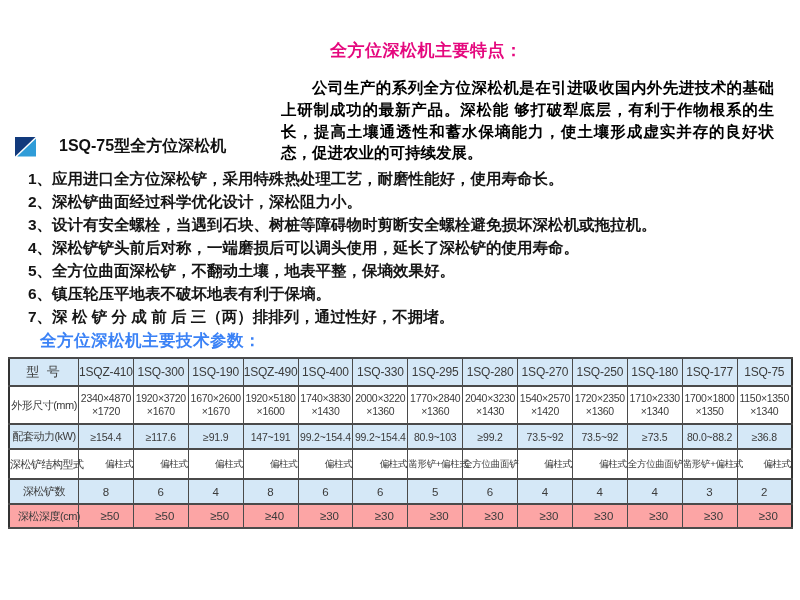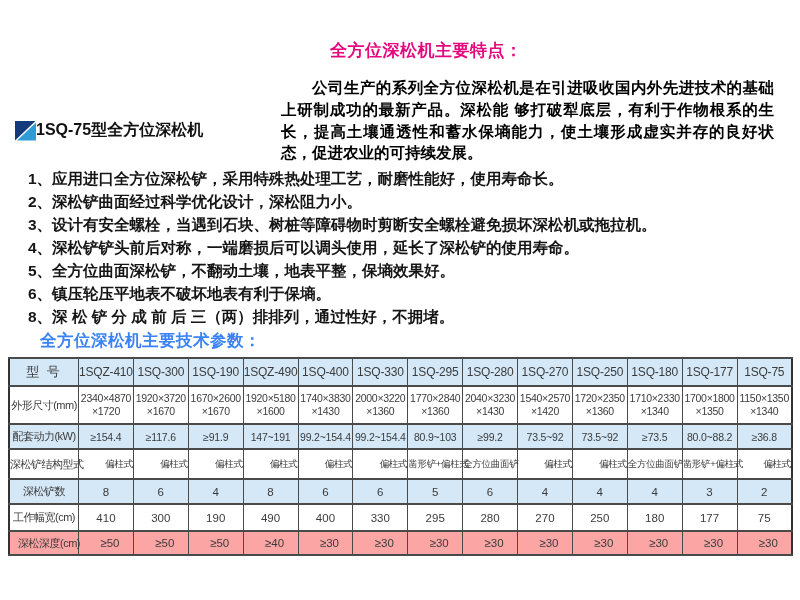--- a/index.html
+++ b/index.html
@@ -10,22 +10,22 @@
   .feat-title {
     position:absolute; left:330px; top:39px; margin:0;
     font-size:17px; font-weight:700; color:#e5087e; letter-spacing:0.5px;
   }
   .intro {
     position:absolute; left:281px; top:77px; width:493px; margin:0;
     font-size:15.5px; line-height:21.8px; font-weight:700; color:#000000;
     text-indent:2em; text-align:justify;
   }
   .product-heading {
-    position:absolute; left:15px; top:120px;
-    display:flex; align-items:center; gap:0;
+    position:absolute; left:15px; top:136px;
+    display:flex; align-items:center; gap:23px;
   }
   .logo { position:relative; width:21px; height:20px; display:inline-block; flex:0 0 auto; }
   .logo .tri-dark {
     position:absolute; inset:0; background:#123a7c;
     clip-path:polygon(0 0, 100% 0, 0 100%);
   }
   .logo .tri-light {
     position:absolute; inset:0; background:#2f9cd8;
     clip-path:polygon(100% 10%, 100% 100%, 10% 100%);
   }
@@ -81,21 +81,21 @@
     <span class="product-name">1SQ-75型全方位深松机</span>
   </div>
 
   <ul class="features">
       <li>1、应用进口全方位深松铲，采用特殊热处理工艺，耐磨性能好，使用寿命长。</li>
       <li>2、深松铲曲面经过科学优化设计，深松阻力小。</li>
       <li>3、设计有安全螺栓，当遇到石块、树桩等障碍物时剪断安全螺栓避免损坏深松机或拖拉机。</li>
       <li>4、深松铲铲头前后对称，一端磨损后可以调头使用，延长了深松铲的使用寿命。</li>
       <li>5、全方位曲面深松铲，不翻动土壤，地表平整，保墒效果好。</li>
       <li>6、镇压轮压平地表不破坏地表有利于保墒。</li>
-      <li>8、深 松 铲 分 成 前 后 三（两）排排列，通过性好，不拥堵。</li>
+      <li>7、深 松 铲 分 成 前 后 三（两）排排列，通过性好，不拥堵。</li>
     </ul>
 
   <h2 class="specs-title">全方位深松机主要技术参数：</h2>
 
   <table class="specs">
     <thead>
         <tr>
           <th>型 号</th>
           <th>1SQZ-410</th>
           <th>1SQ-300</th>
@@ -183,36 +183,20 @@
           <td>6</td>
           <td>6</td>
           <td>5</td>
           <td>6</td>
           <td>4</td>
           <td>4</td>
           <td>4</td>
           <td>3</td>
           <td>2</td>
         </tr>
-        <tr class="width">
-          <th class="rowlabel">工作幅宽(cm)</th>
-          <td>410</td>
-          <td>300</td>
-          <td>190</td>
-          <td>490</td>
-          <td>400</td>
-          <td>330</td>
-          <td>295</td>
-          <td>280</td>
-          <td>270</td>
-          <td>250</td>
-          <td>180</td>
-          <td>177</td>
-          <td>75</td>
-        </tr>
         <tr class="depth">
           <th class="rowlabel">深松深度(cm)</th>
           <td>≥50</td>
           <td>≥50</td>
           <td>≥50</td>
           <td>≥40</td>
           <td>≥30</td>
           <td>≥30</td>
           <td>≥30</td>
           <td>≥30</td>

